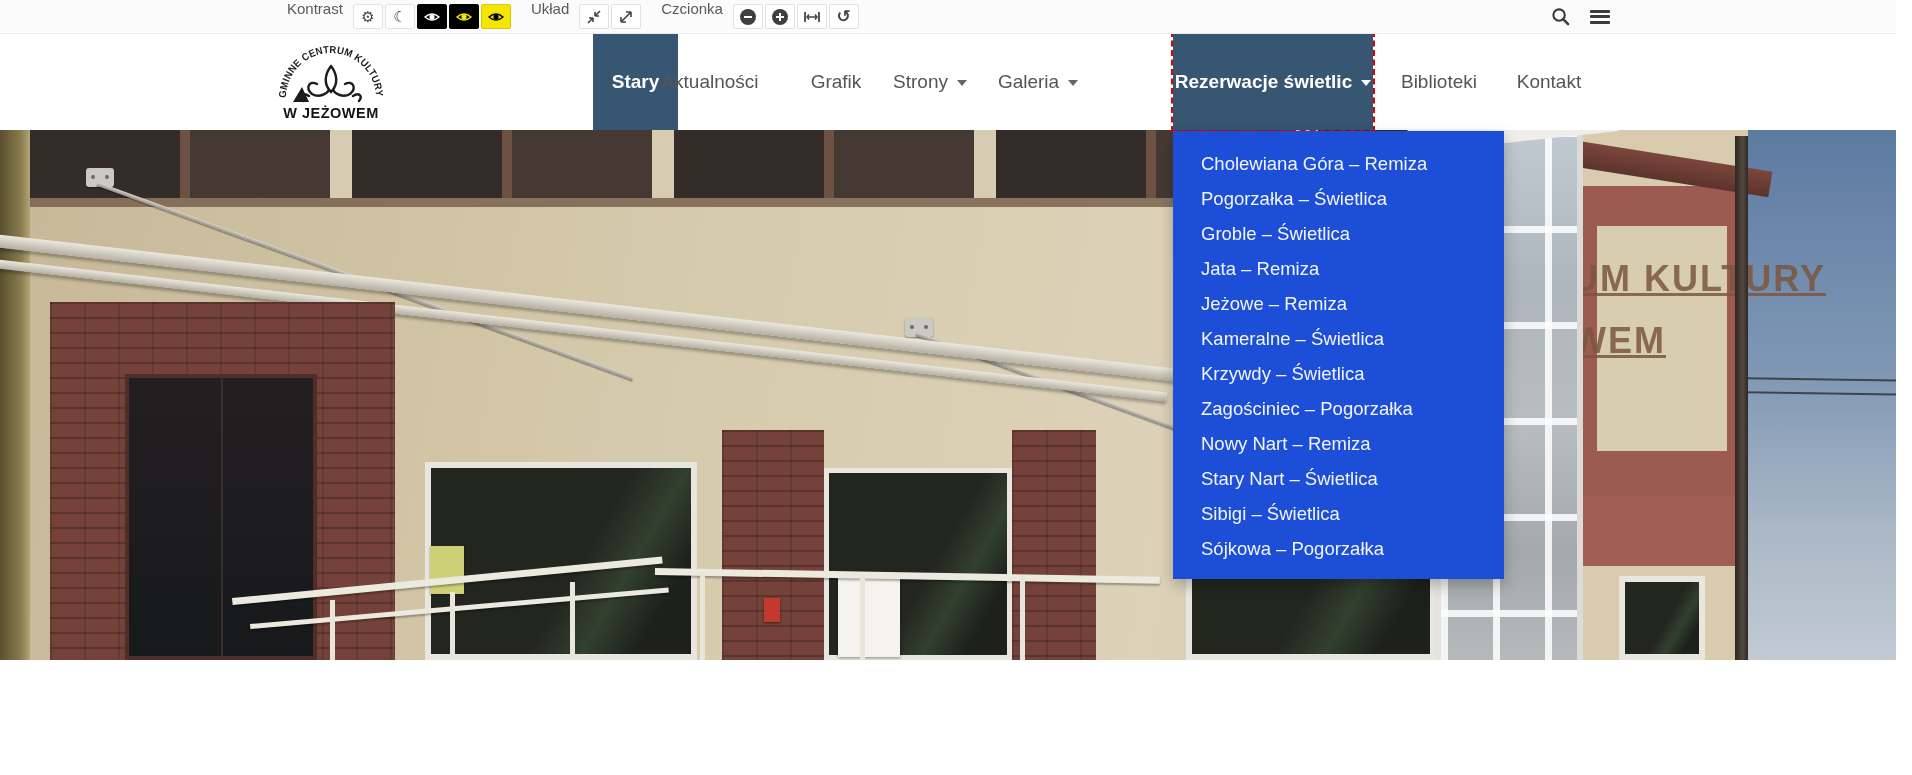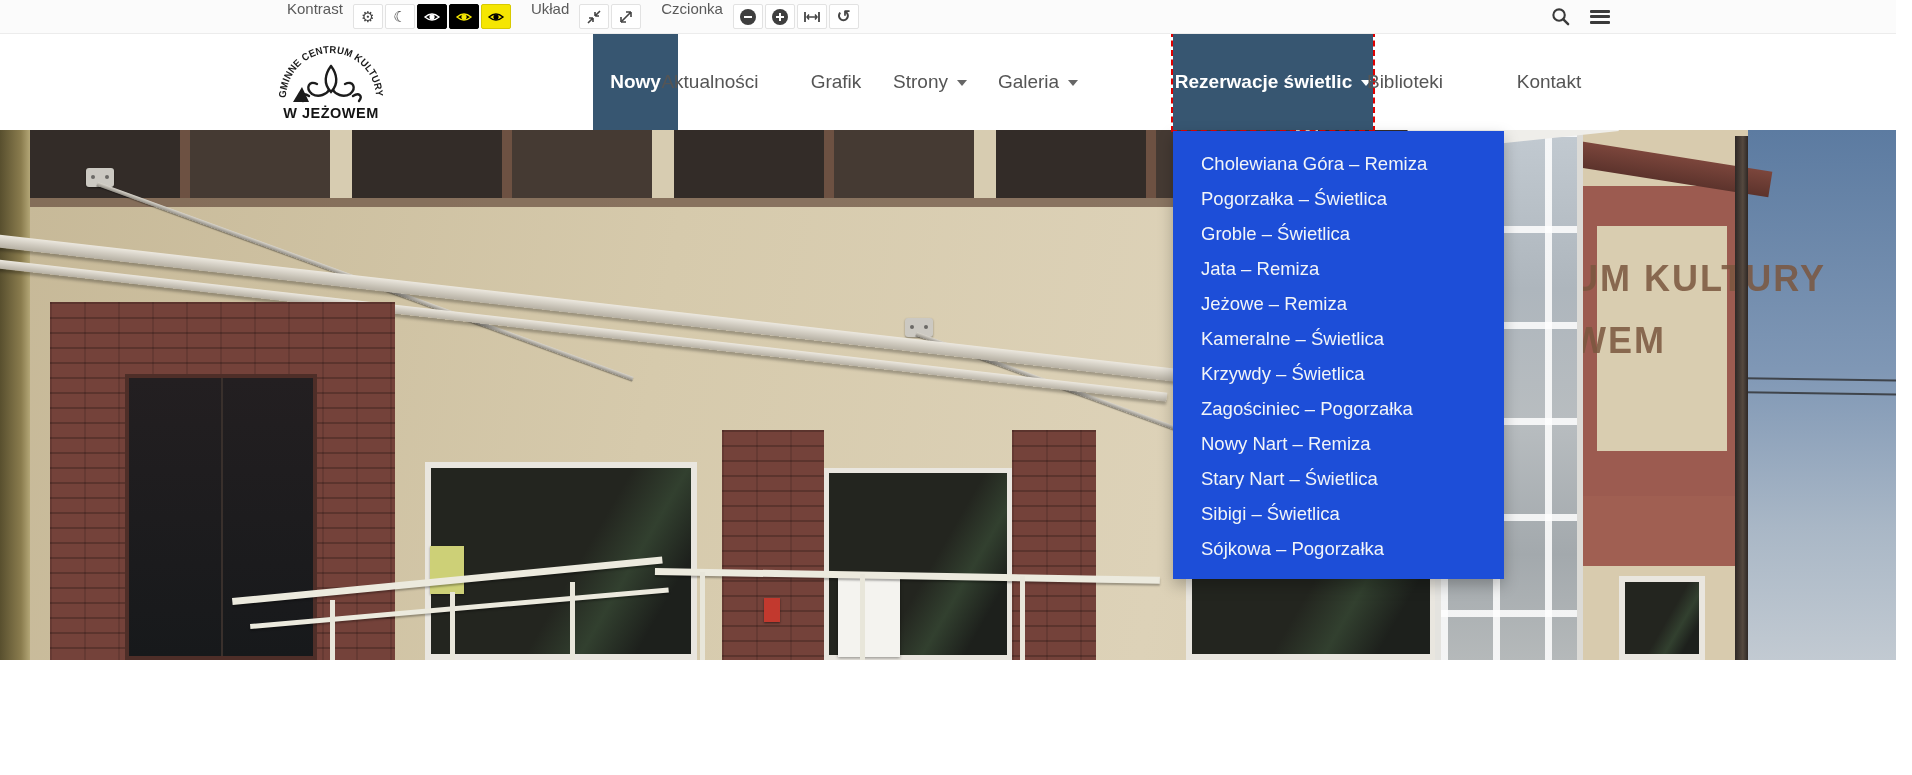--- a/index.html
+++ b/index.html
@@ -34,21 +34,21 @@
   .caret{width:0;height:0;border-left:5px solid transparent;border-right:5px solid transparent;
          border-top:6px solid #666;margin-left:9px;margin-top:3px;}
   .nav-item.active .caret{border-top-color:#fff;}
   .nav-item.focused{outline:2px dashed #e00000;outline-offset:0;}
   .n1{left:593px;width:85px;}
   .n2{left:660px;width:100px;}
   .n3{left:798px;width:76px;}
   .n4{left:880px;width:100px;}
   .n5{left:986px;width:104px;}
   .n6{left:1173px;width:200px;}
-  .n7{left:1353px;width:90px;justify-content:flex-end;}
+  .n7{left:1394px;width:90px;}
   .n8{left:1505px;width:88px;}
 
   
   .dropdown{position:absolute;left:1173px;top:131px;width:331px;background:#1d4ed8;z-index:55;
             padding:15px 0 13px 0;box-shadow:0 6px 14px rgba(0,0,0,.25);}
   .dropdown a{display:block;line-height:35px;padding-left:28px;color:#f2f5f8;font-size:18.5px;
               text-decoration:none;cursor:pointer;white-space:nowrap;}
 
   
   .hero{position:absolute;left:0;top:130px;width:1896px;height:530px;overflow:hidden;background:#d3c7aa;}
@@ -86,21 +86,21 @@
        repeating-linear-gradient(90deg,rgba(255,255,255,.85) 0 7px,rgba(0,0,0,0) 7px 52px),
        linear-gradient(180deg,#c2cad1 0%,#aeb6bd 30%,#b8bdc0 55%,#a3a9ad 80%,#b5b9ba 100%);
      border-left:6px solid #e4e3df;border-right:6px solid #dcdbd7;box-sizing:border-box;z-index:3;}
   .tower-cap{position:absolute;left:1408px;top:-14px;width:210px;height:26px;background:#efeeea;transform:rotate(-6deg);z-index:4;}
   .gable{position:absolute;left:1583px;top:0;width:165px;height:530px;background:#d8cbae;z-index:2;}
   .gable-red-frame{position:absolute;left:0;top:56px;width:165px;height:310px;background:#9c5b50;}
   .gable-inset{position:absolute;left:14px;top:96px;width:130px;height:225px;background:#d9cdb0;}
   .gable-red-low{position:absolute;left:0;top:366px;width:165px;height:70px;background:#a05f52;}
   .gable-win{position:absolute;left:36px;top:446px;width:86px;height:84px;}
   .walltext{position:absolute;left:1572px;top:118px;z-index:3;color:#7b573f;font-weight:700;
-            font-size:36px;letter-spacing:2px;line-height:62px;white-space:nowrap;opacity:.85;}
+            font-size:36px;letter-spacing:2px;line-height:62px;white-space:nowrap;opacity:.85;text-decoration:underline;}
   .downpipe{position:absolute;left:1735px;top:6px;width:13px;height:524px;background:linear-gradient(90deg,#2e2826,#55493f 60%,#2e2826);z-index:3;}
   .roofedge{position:absolute;left:1560px;top:8px;width:215px;height:26px;background:linear-gradient(#7c463c,#5c332c);
             transform:rotate(9deg);transform-origin:left top;z-index:2;}
   .sky{position:absolute;left:1748px;top:0;width:148px;height:530px;
        background:linear-gradient(180deg,#5c7ba1 0%,#7f97b5 45%,#a9b7c6 75%,#c2cad2 100%);z-index:1;}
   .powerline{position:absolute;left:1690px;height:2px;background:#3f444b;z-index:2;transform:rotate(.8deg);}
   .roof{position:absolute;left:1748px;top:290px;width:148px;height:240px;z-index:2;
         background:repeating-linear-gradient(100deg,rgba(30,5,15,.35) 0 3px,rgba(255,255,255,.06) 3px 5px,rgba(0,0,0,0) 5px 9px),#87415";}
   .roof{background-color:#87415a;clip-path:polygon(0 9%,100% 2%,100% 100%,0 100%);}
   .roof::before{content:"";position:absolute;left:0;top:10px;width:100%;height:8px;background:#6b3347;transform:rotate(-1.2deg);}
@@ -225,21 +225,21 @@
           <path d="M66 44 C74 40 78 48 71 54 C64 58 56 54 54 50"></path>
           <path d="M30 56 C24 52 20 56 24 61"></path>
           <path d="M74 56 C80 52 84 56 80 61"></path>
         </g>
         <polygon points="14,62 23,47 30,62" fill="#1c1c1c"></polygon>
         <text x="52" y="78" text-anchor="middle" font-size="14.5" font-weight="bold" fill="#141414" letter-spacing="0.5">W JEŻOWEM</text>
       </svg>
     </div>
 
     <a class="nav-item n1 active">
-      <span>Nowy</span>
+      <span>Stary</span>
     </a>
     <a class="nav-item n2">
       <span>Aktualności</span>
     </a>
     <a class="nav-item n3">
       <span>Grafik</span>
     </a>
     <a class="nav-item n4">
       <span>Strony</span>
       <span class="caret"></span>

